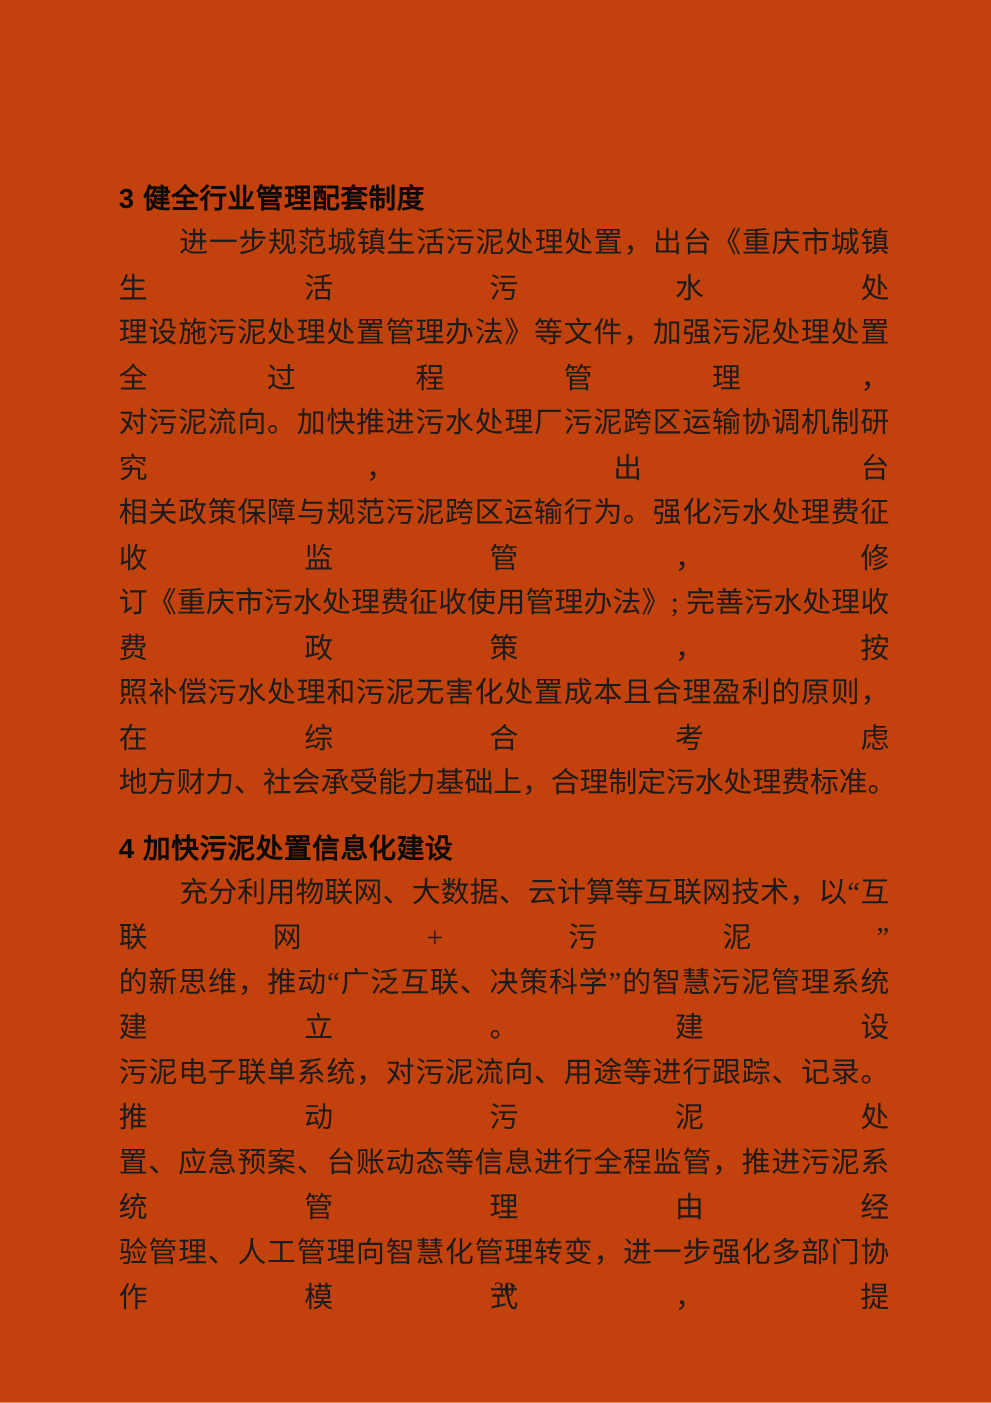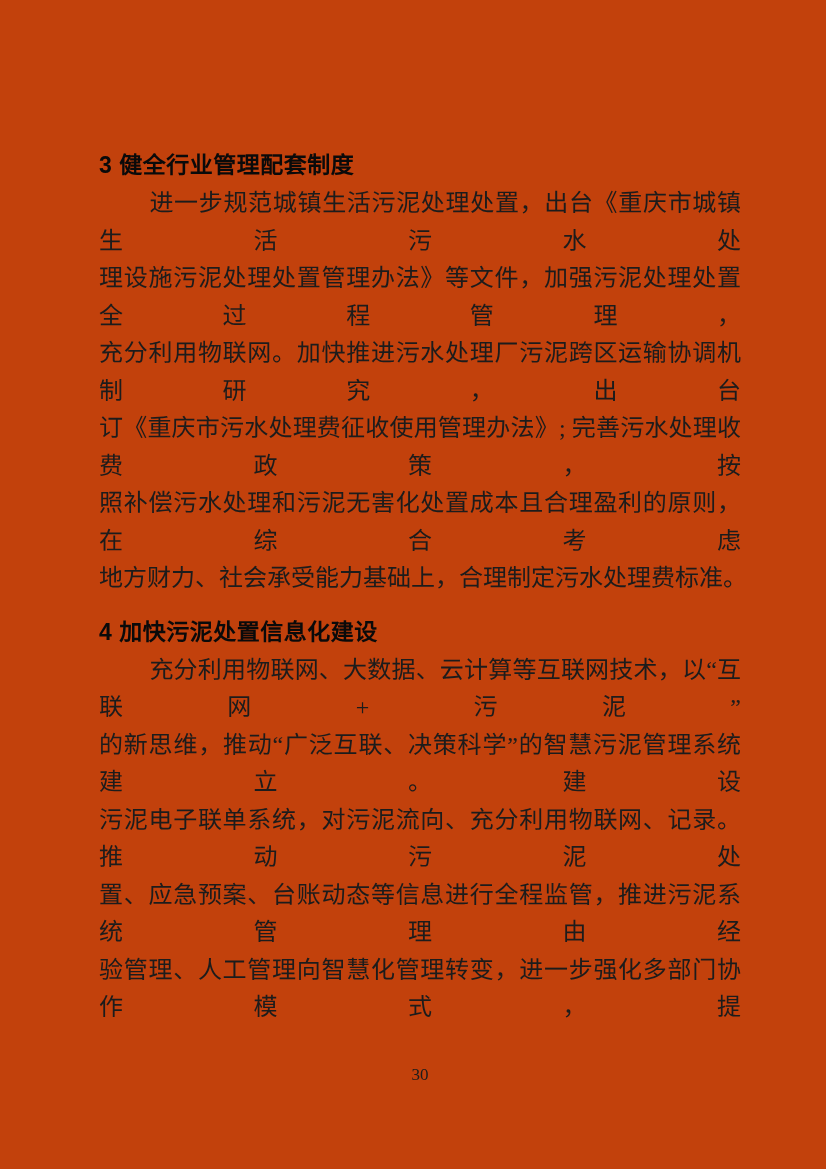--- a/index.html
+++ b/index.html
@@ -73,32 +73,33 @@
 <body>
 
 <div class="page">
   <main class="content" id="doc-body">
 
   <section class="section">
         <h2 class="section-heading">3 健全行业管理配套制度</h2>
         <p class="para">
           <span class="line indent just">进一步规范城镇生活污泥处理处置，出台《重庆市城镇生活污水处</span>
           <span class="line just">理设施污泥处理处置管理办法》等文件，加强污泥处理处置全过程管理，</span>
-          <span class="line just">充分利用物联网。加快推进污水处理厂污泥跨区运输协调机制研究，出台</span>
+          <span class="line just">对污泥流向。加快推进污水处理厂污泥跨区运输协调机制研究，出台</span>
+          <span class="line just">相关政策保障与规范污泥跨区运输行为。强化污水处理费征收监管，修</span>
           <span class="line just">订《重庆市污水处理费征收使用管理办法》; 完善污水处理收费政策，按</span>
           <span class="line just">照补偿污水处理和污泥无害化处置成本且合理盈利的原则，在综合考虑</span>
           <span class="line">地方财力、社会承受能力基础上，合理制定污水处理费标准。</span>
         </p>
       </section>
       <section class="section">
         <h2 class="section-heading">4 加快污泥处置信息化建设</h2>
         <p class="para">
           <span class="line indent just">充分利用物联网、大数据、云计算等互联网技术，以“互联网+污泥”</span>
           <span class="line just">的新思维，推动“广泛互联、决策科学”的智慧污泥管理系统建立。建设</span>
-          <span class="line just">污泥电子联单系统，对污泥流向、充分利用物联网、记录。推动污泥处</span>
+          <span class="line just">污泥电子联单系统，对污泥流向、用途等进行跟踪、记录。推动污泥处</span>
           <span class="line just">置、应急预案、台账动态等信息进行全程监管，推进污泥系统管理由经</span>
           <span class="line just">验管理、人工管理向智慧化管理转变，进一步强化多部门协作模式，提</span>
         </p>
       </section>
     </main>
   <footer class="footer">
     <span class="page-number">30</span>
   </footer>
 </div>
 

